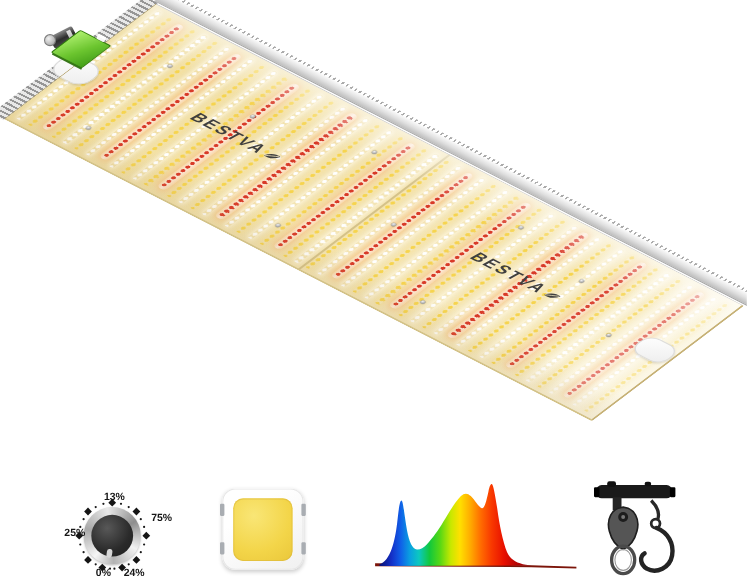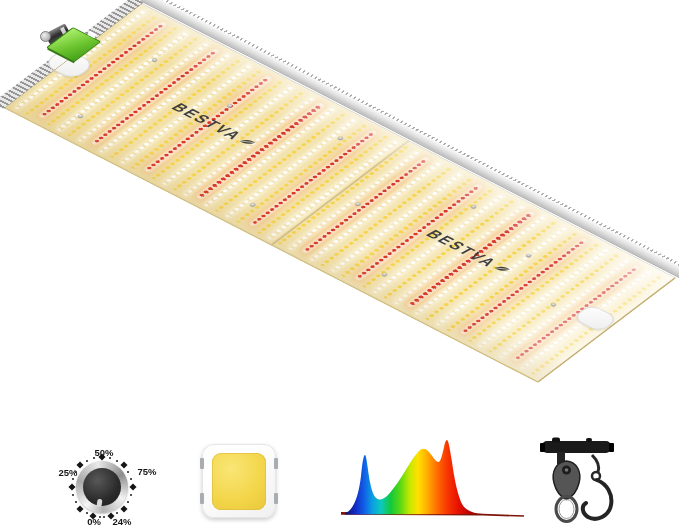--- a/index.html
+++ b/index.html
@@ -236,22 +236,22 @@
           <div class="tickdot" style="left: 64.1276px; top: 79.4257px; transform: translate(-50%, -50%);"></div>
           <div class="tickdot" style="left: 59.8724px; top: 79.4257px; transform: translate(-50%, -50%);"></div>
           <div class="tickdot" style="left: 46.75px; top: 75.4138px; transform: translate(-50%, -50%);"></div>
           <div class="tickdot" style="left: 35.5862px; top: 64.25px; transform: translate(-50%, -50%);"></div>
           <div class="tickdot" style="left: 32.5393px; top: 56.894px; transform: translate(-50%, -50%);"></div>
           <div class="tickdot" style="left: 32.5393px; top: 41.106px; transform: translate(-50%, -50%);"></div>
           <div class="tickdot" style="left: 35.5862px; top: 33.75px; transform: translate(-50%, -50%);"></div>
           <div class="tickdot" style="left: 46.75px; top: 22.5862px; transform: translate(-50%, -50%);"></div>
           <div class="tickdot" style="left: 54.106px; top: 19.5393px; transform: translate(-50%, -50%);"></div>
         </div>
-      <span class="pct" style="left:64px;top:14px">50%</span>
-      <span class="pct" style="left:28px;top:34px">25%</span>
+      <span class="pct" style="left:64px;top:14px">13%</span>
+      <span class="pct" style="left:28px;top:47px">25%</span>
       <span class="pct" style="left:107px;top:33px">75%</span>
       <span class="pct" style="left:54px;top:83px">0%</span>
       <span class="pct" style="left:82px;top:83px">24%</span>
     </div>
 
     <div class="abs chip-grp">
       <div class="chip-body"></div>
       <div class="tab" style="left:0;top:16px"></div>
       <div class="tab" style="left:0;top:51px"></div>
       <div class="tab" style="left:74px;top:16px"></div>

